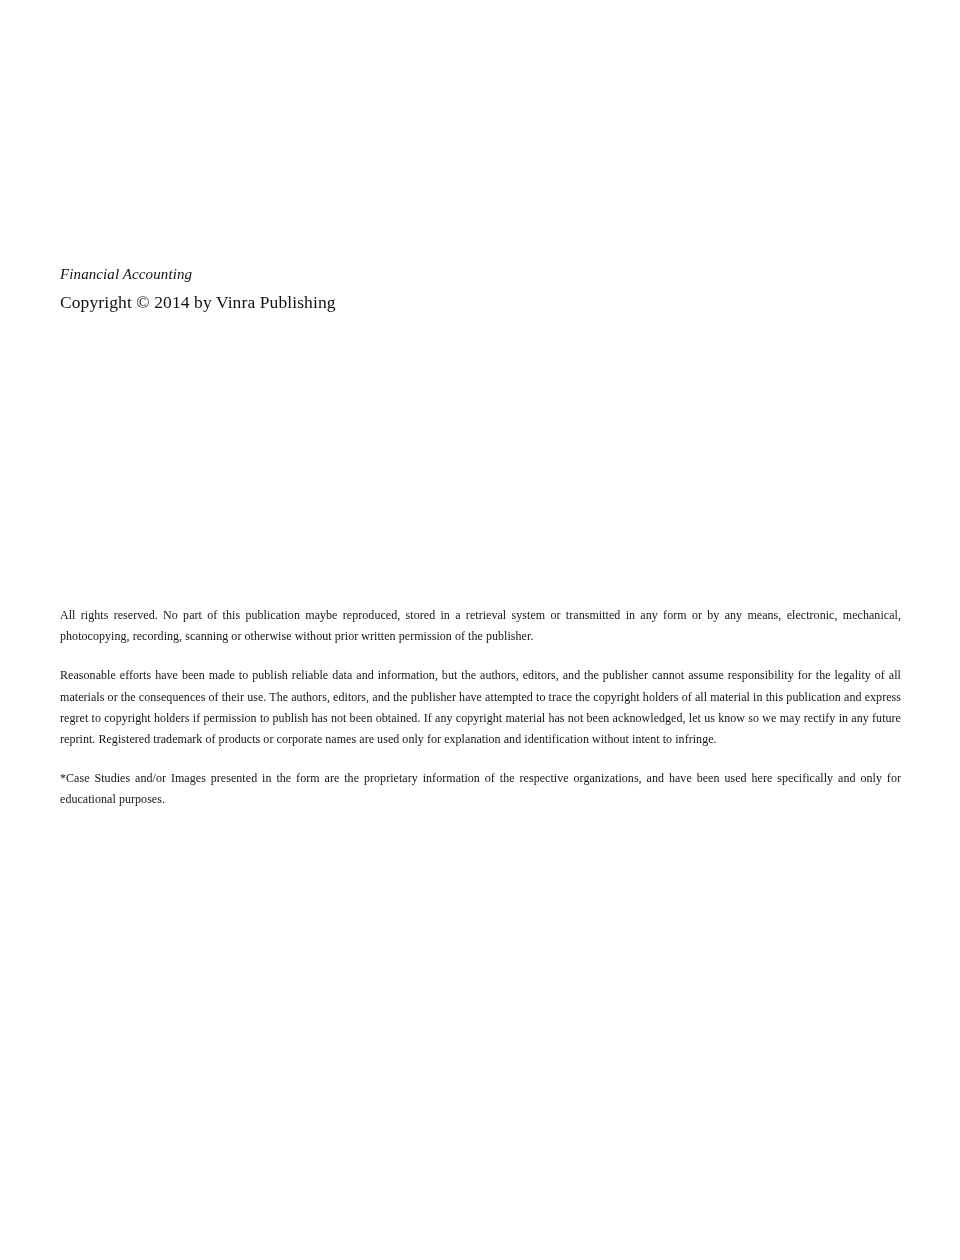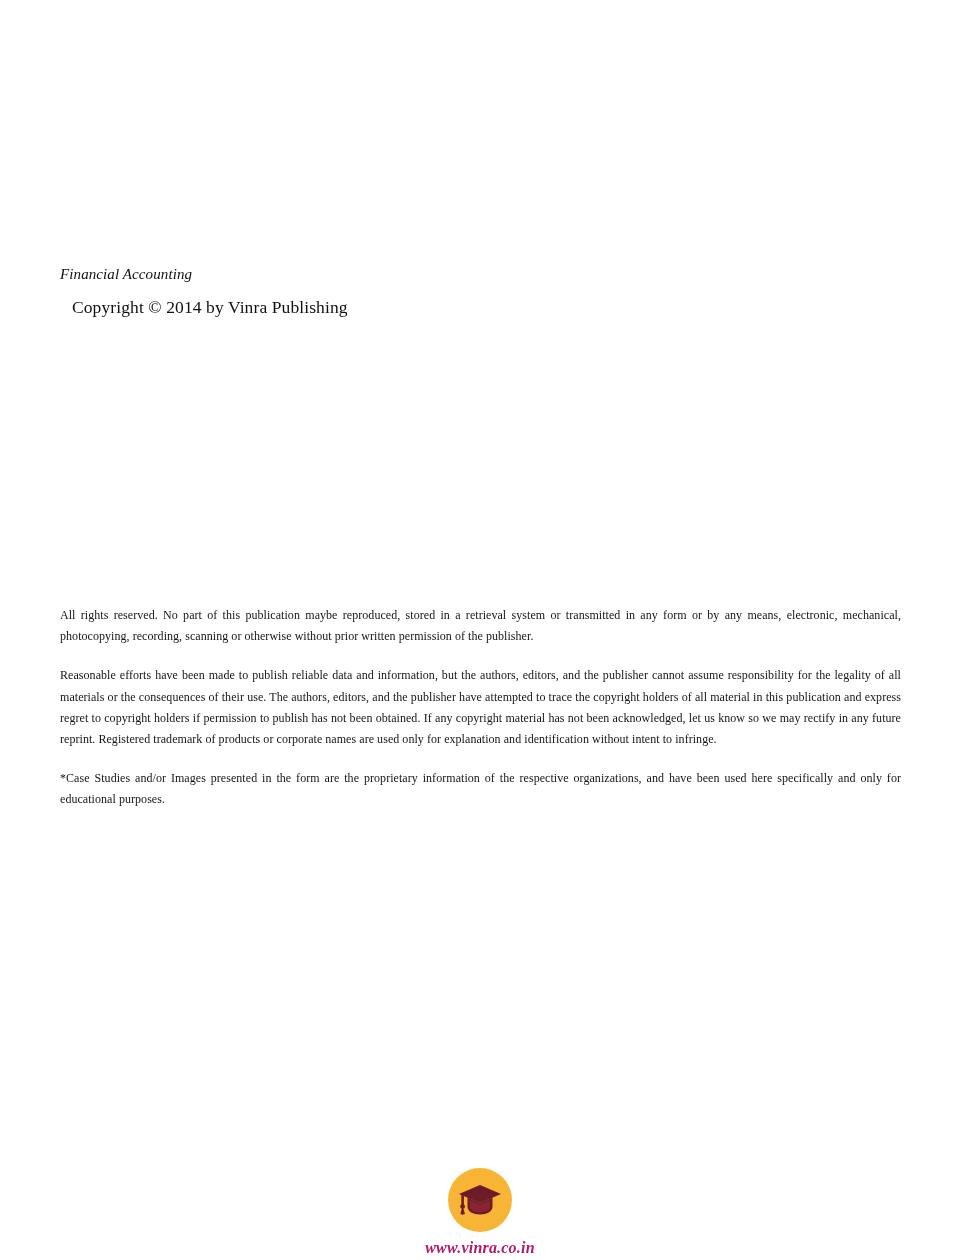--- a/index.html
+++ b/index.html
@@ -39,21 +39,21 @@
     line-height: 20px;
     letter-spacing: 0.1px;
     color: #111111;
     margin: 0 0 7px 0;
   }
 
   .copyright-line {
     font-size: 17.5px;
     line-height: 22px;
     color: #111111;
-    margin: 12px;
+    margin: 0;
     letter-spacing: 0.1px;
   }
 
   
   .legal-body {
     position: absolute;
     left: 60px;
     top: 605px;
     width: 841px;
   }
@@ -118,34 +118,14 @@
     <div class="book-title">Financial Accounting</div>
     <div class="copyright-line">Copyright © 2014 by Vinra Publishing</div>
   </div>
 
   <div class="legal-body">
     <p class="legal-para">All rights reserved. No part of this publication maybe reproduced, stored in a retrieval system or transmitted in any form or by any means, electronic, mechanical, photocopying, recording, scanning or otherwise without prior written permission of the publisher.</p>
     <p class="legal-para">Reasonable efforts have been made to publish reliable data and information, but the authors, editors, and the publisher cannot assume responsibility for the legality of all materials or the consequences of their use. The authors, editors, and the publisher have attempted to trace the copyright holders of all material in this publication and express regret to copyright holders if permission to publish has not been obtained. If any copyright material has not been acknowledged, let us know so we may rectify in any future reprint. Registered trademark of products or corporate names are used only for explanation and identification without intent to infringe.</p>
     <p class="legal-para">*Case Studies and/or Images presented in the form are the proprietary information of the respective organizations, and have been used here specifically and only for educational purposes.</p>
   </div>
 
-  <div class="footer-logo">
-    <div class="logo-badge">
-      <span>
-        <svg width="46" height="38" viewBox="0 0 46 38" aria-hidden="true">
-
-          <polygon points="23,4 44,13 23,22 2,13" fill="#6d1b28"></polygon>
-
-          <path d="M10.5 16.5 L10.5 25.5 C10.5 30.5 16 33.5 23 33.5 C30 33.5 35.5 30.5 35.5 25.5 L35.5 16.5 L23 22 Z" fill="#6d1b28"></path>
-
-          <path d="M12.8 19.2 L23 23.6 L33.2 19.2 L33.2 25.2 C33.2 28.7 28.7 31.2 23 31.2 C17.3 31.2 12.8 28.7 12.8 25.2 Z" fill="#8a2433"></path>
-
-          <path d="M5.6 13.6 L5.6 24.5" stroke="#6d1b28" stroke-width="2.6" fill="none" stroke-linecap="round"></path>
-
-          <circle cx="5.6" cy="25.6" r="2.4" fill="#6d1b28"></circle>
-          <path d="M5.6 27.4 L4.2 32.6 M5.6 27.4 L5.6 33.2 M5.6 27.4 L7.1 32.6" stroke="#6d1b28" stroke-width="1.5" fill="none" stroke-linecap="round"></path>
-        </svg>
-      </span>
-    </div>
-    <div class="logo-url">www.vinra.co.in</div>
-  </div>
 
 </div>
 
 </body></html>

